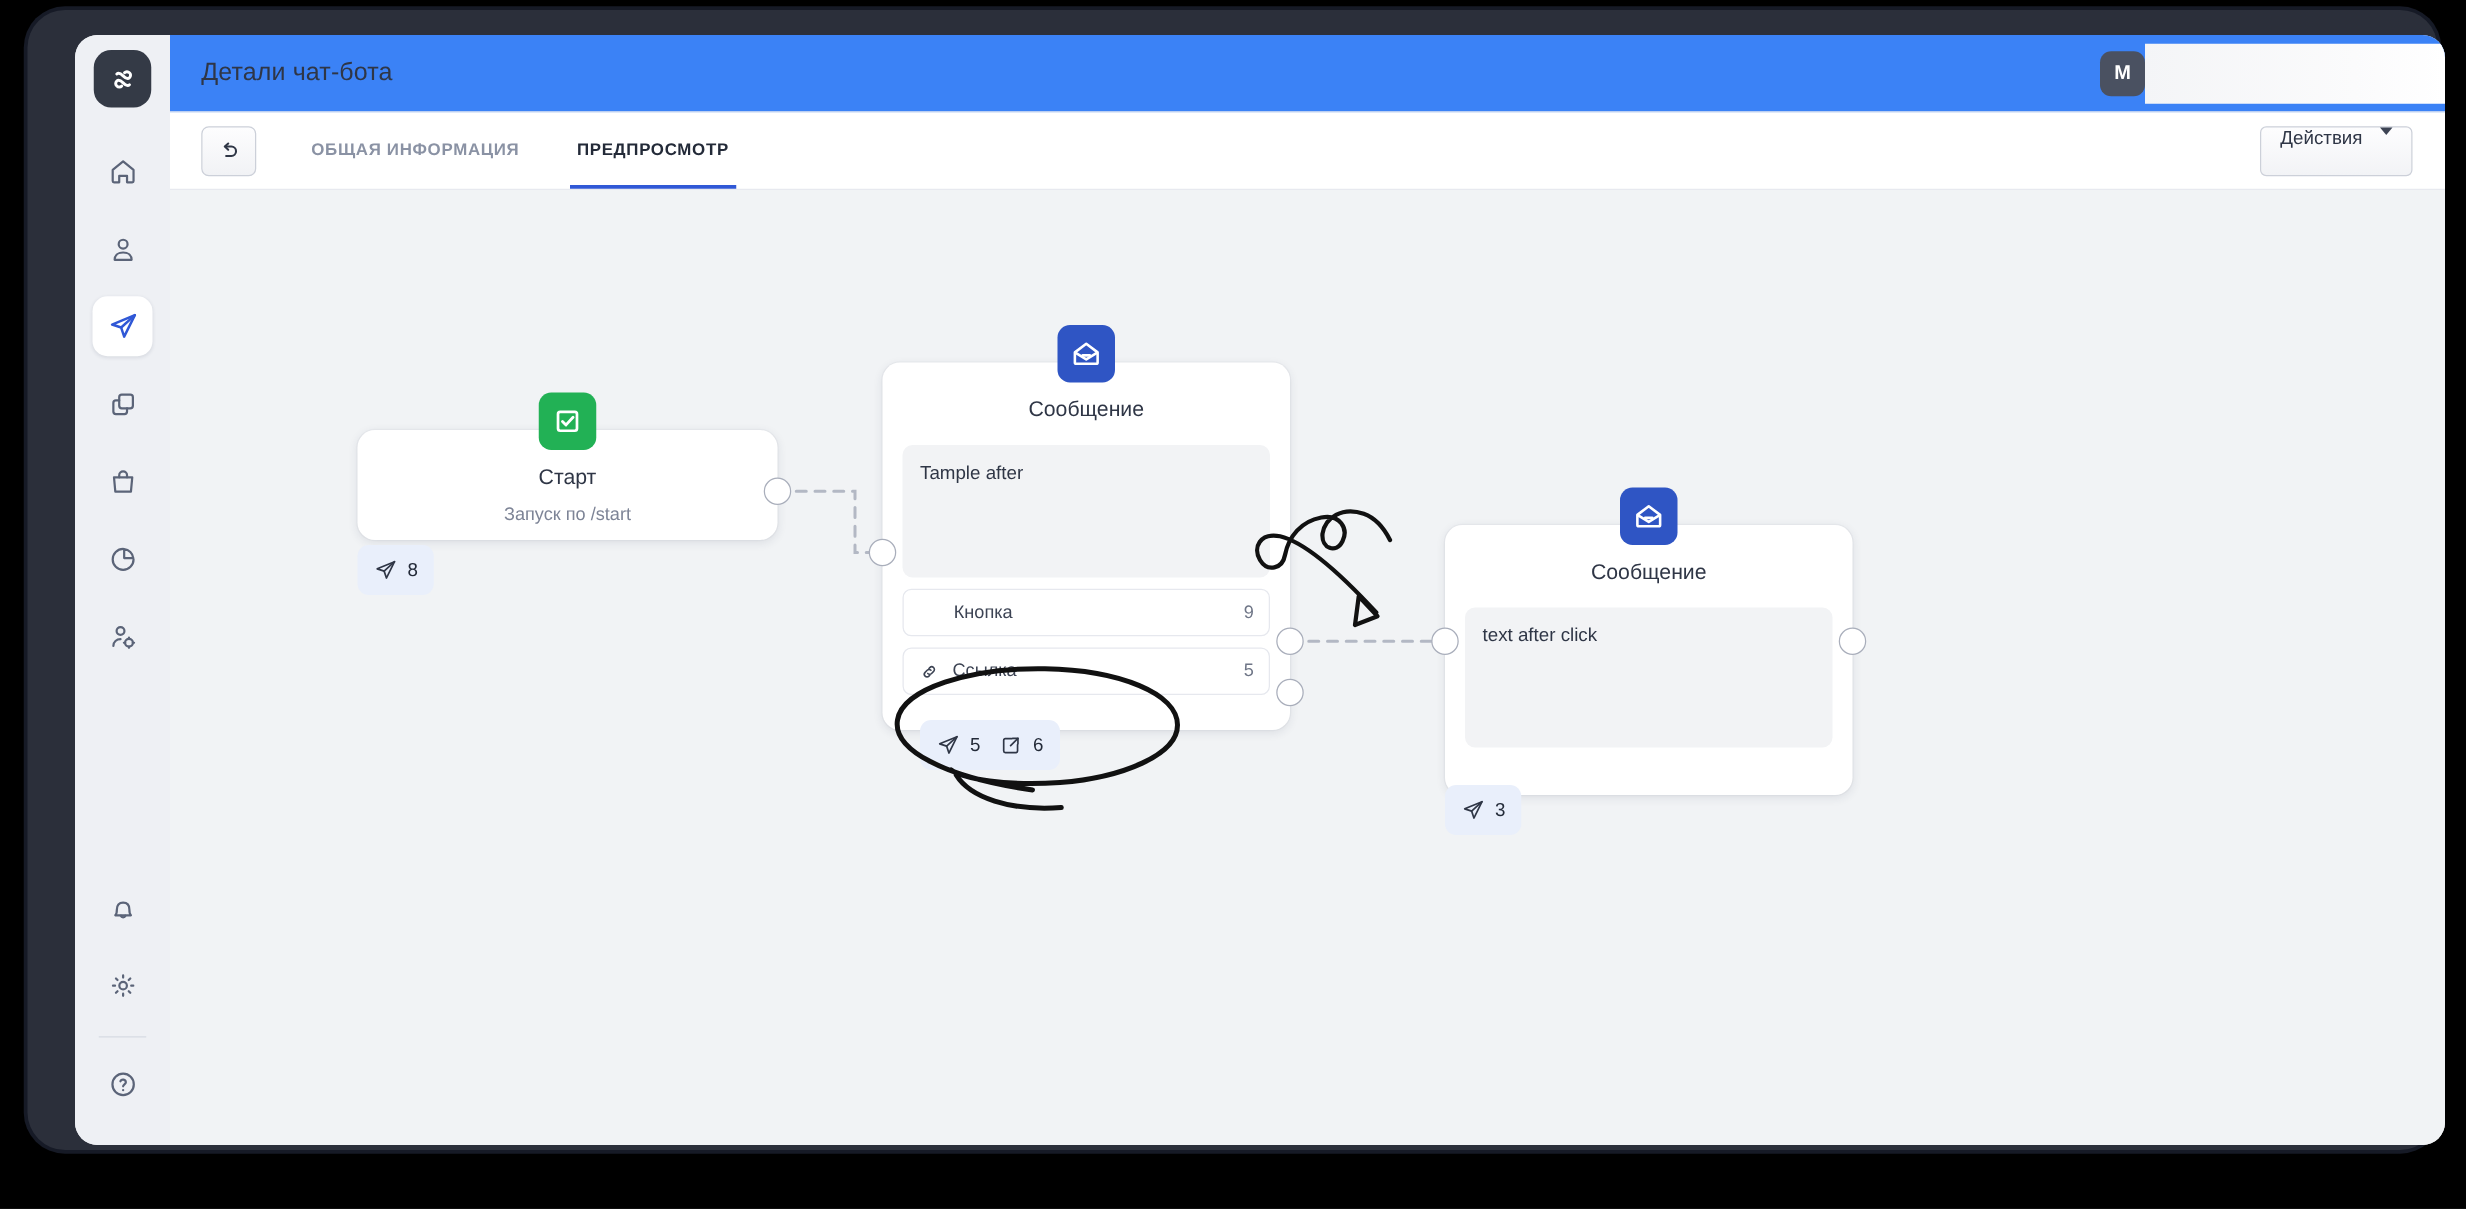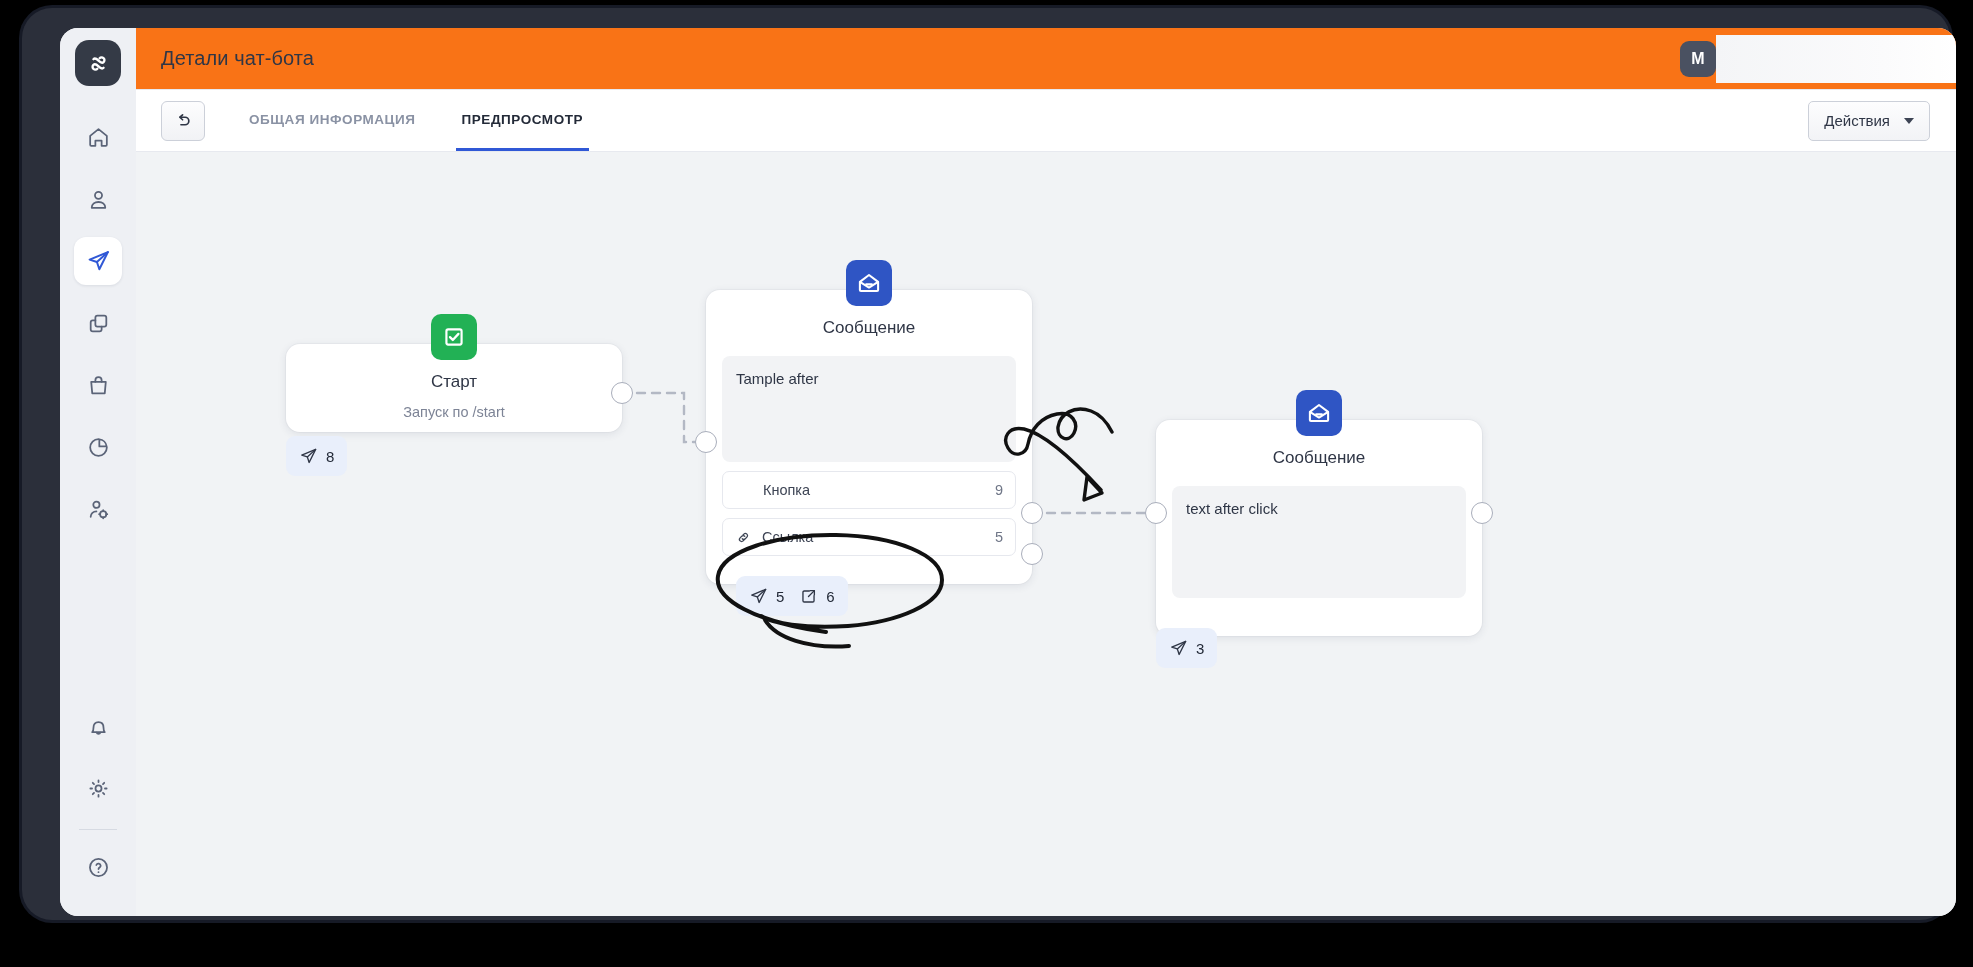--- a/index.html
+++ b/index.html
@@ -50,21 +50,21 @@
   .nav-item svg { width: 25px; height: 25px; }
   .nav-stroke { fill: none; stroke: #5b6478; stroke-width: 1.7; stroke-linecap: round; stroke-linejoin: round; }
   .nav-item.active .nav-stroke { stroke: #3058d6; stroke-width: 1.9; }
   .nav-spacer { flex: 1 1 auto; }
   .nav-divider { width: 38px; height: 1px; background: #d6dae2; margin: 10px 0 6px; }
   .nav-bottom { padding-bottom: 18px; display:flex; flex-direction:column; align-items:center; }
 
   
   #titlebar {
     position: absolute; left: 76px; top: 0; right: 0; height: 62px;
-    background: #f97316;
+    background: #3b82f6;
     border-bottom: 1px solid #e7e9ef;
     display: flex; align-items: center;
   }
   #page-title {
     margin-left: 25px;
     font-size: 20px; color: #2f3646; letter-spacing: .1px;
   }
   #titlebar-right { margin-left: auto; display: flex; align-items: center; padding-right: 0; }
   .avatar {
     width: 36px; height: 36px; border-radius: 9px;
@@ -98,21 +98,21 @@
     font-size: 13.5px; font-weight: bold; letter-spacing: .55px;
     color: #8a92a4; cursor: pointer;
     border-bottom: 3px solid transparent;
   }
   .tab.active { color: #232a38; border-bottom-color: #3058d6; }
   #actions-btn {
     margin-left: auto; margin-right: 26px;
     height: 40px; padding: 0 15px; border-radius: 5px;
     background: linear-gradient(#fdfdfe,#f2f3f6);
     border: 1px solid #ccd0d9;
-    display: flex; align-items: center; gap: 14px;
+    display: flex; gap: 14px;
     font-size: 15px; color: #2f3646; cursor: pointer;
   }
   .caret { width: 0; height: 0; border-left: 5px solid transparent;
            border-right: 5px solid transparent; border-top: 6px solid #3d4454; }
 
   
   #canvas {
     position: absolute; left: 76px; top: 124px; right: 0; bottom: 0;
     background: #f1f3f5;
     overflow: hidden;

